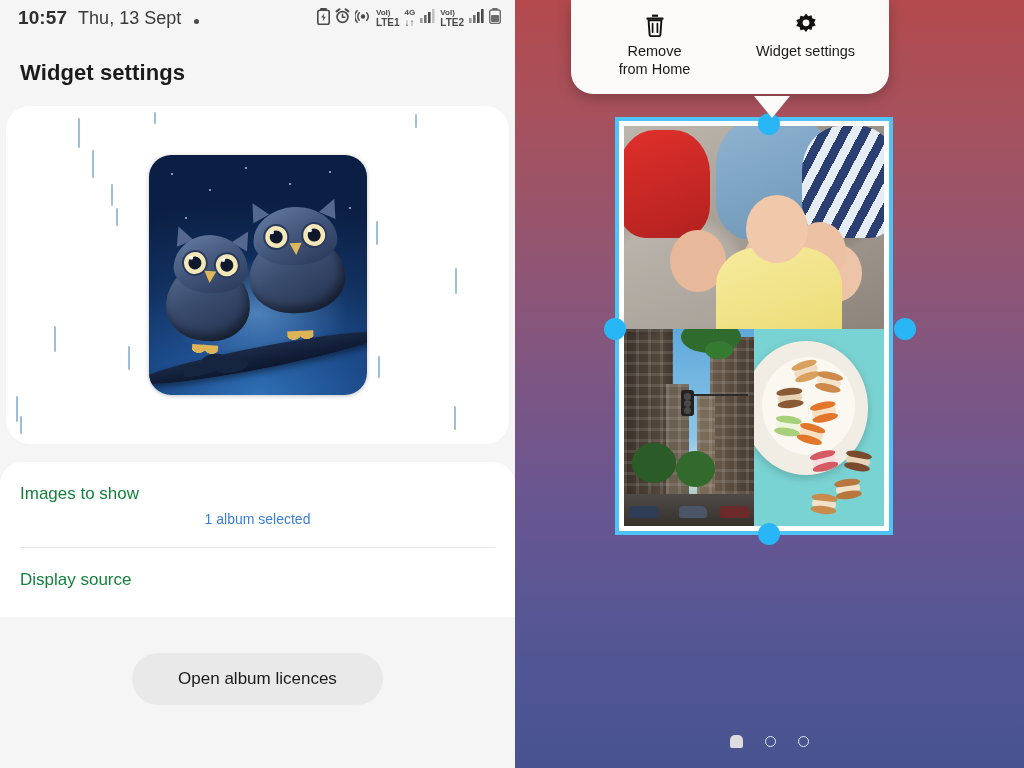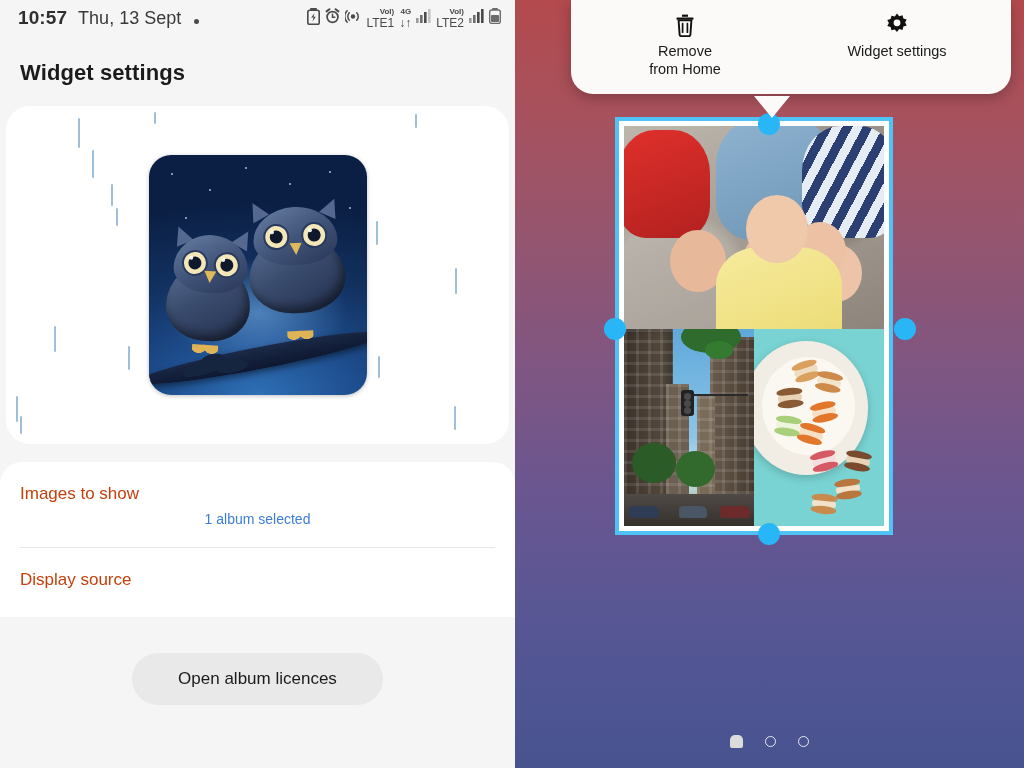--- a/index.html
+++ b/index.html
@@ -27,25 +27,25 @@
     color: #3b3b3b;
   }
   #status-left { display: flex; align-items: baseline; gap: 11px; }
   #status-time { font-size: 19px; letter-spacing: .1px; color: #2f2f2f; font-weight: bold; }
   #status-date { font-size: 18px; color: #3a3a3a; }
   #status-dot-wrap { display:flex; align-items:center; height:100%; padding-left:2px;}
   .status-dot { width: 5px; height: 5px; border-radius: 50%; background: #4a4a4a; display:block; }
   #status-right { margin-left: auto; display: flex; align-items: center; gap: 5px; }
   .sb-ico { display: block; }
   .sb-text-ico {
-    display: flex; flex-direction: column; align-items: flex-end;
+    display: flex; flex-direction: column; align-items: flex-start;
     line-height: 1; color: #4a4a4a;
   }
   .sb-text-ico .t1 { font-size: 8px; font-weight: bold; }
-  .sb-text-ico .t2 { font-size: 12px; font-weight: normal; margin-top: 1px; }
+  .sb-text-ico .t2 { font-size: 10px; font-weight: bold; margin-top: 1px; }
 
   
   #page-title {
     font-size: 22px; font-weight: bold; color: #1b1b1b;
     padding: 24px 0 20px 20px; letter-spacing: .1px;
   }
 
   
   #preview-card {
     position: relative;
@@ -142,21 +142,21 @@
 
   
   #settings-card {
     margin: 18px 0 0 0;
     background: #ffffff;
     border-radius: 22px 22px 0 0;
     padding: 0 20px;
   }
   .setting-row { padding: 22px 0 20px 0; cursor: default; }
   .setting-row + .setting-row { border-top: 1px solid #e6e6e6; }
-  .setting-title { font-size: 17px; color: #c2410c; margin-bottom: 7px; }
+  .setting-title { font-size: 17px; color: #15803d; margin-bottom: 7px; }
   .setting-value { font-size: 14px; color: #3c7dd9; text-align: center; }
 
   
   #licence-wrap { display: flex; justify-content: center; padding-top: 36px; }
   #licence-btn {
     background: #e9e9ea; border: none; border-radius: 28px;
     padding: 16px 46px; font-size: 17px; color: #1b1b1b;
     font-family: "Liberation Sans", sans-serif; cursor: pointer;
   }
 
@@ -164,21 +164,21 @@
   #right-pane {
     position: relative; width: 509px; height: 768px; overflow: hidden;
     background: linear-gradient(180deg,
         #b34a4d 0%, #a8515c 14%, #96556e 30%,
         #7f5682 48%, #6a5690 64%, #5a5694 78%,
         #4f5593 90%, #47538f 100%);
   }
 
   
   #widget-popup {
-    position: absolute; left: 56px; top: 0; width: 440px;
+    position: absolute; left: 56px; top: 0; width: 318px;
     background: #fbfaf8;
     border-radius: 0 0 22px 22px;
     display: flex; align-items: flex-start; justify-content: space-around;
     padding: 10px 8px 16px 8px;
     box-shadow: 0 4px 14px rgba(0,0,0,.25);
     z-index: 6;
   }
   #popup-tail {
     position: absolute; left: 239px; top: 96px;
     width: 0; height: 0;

